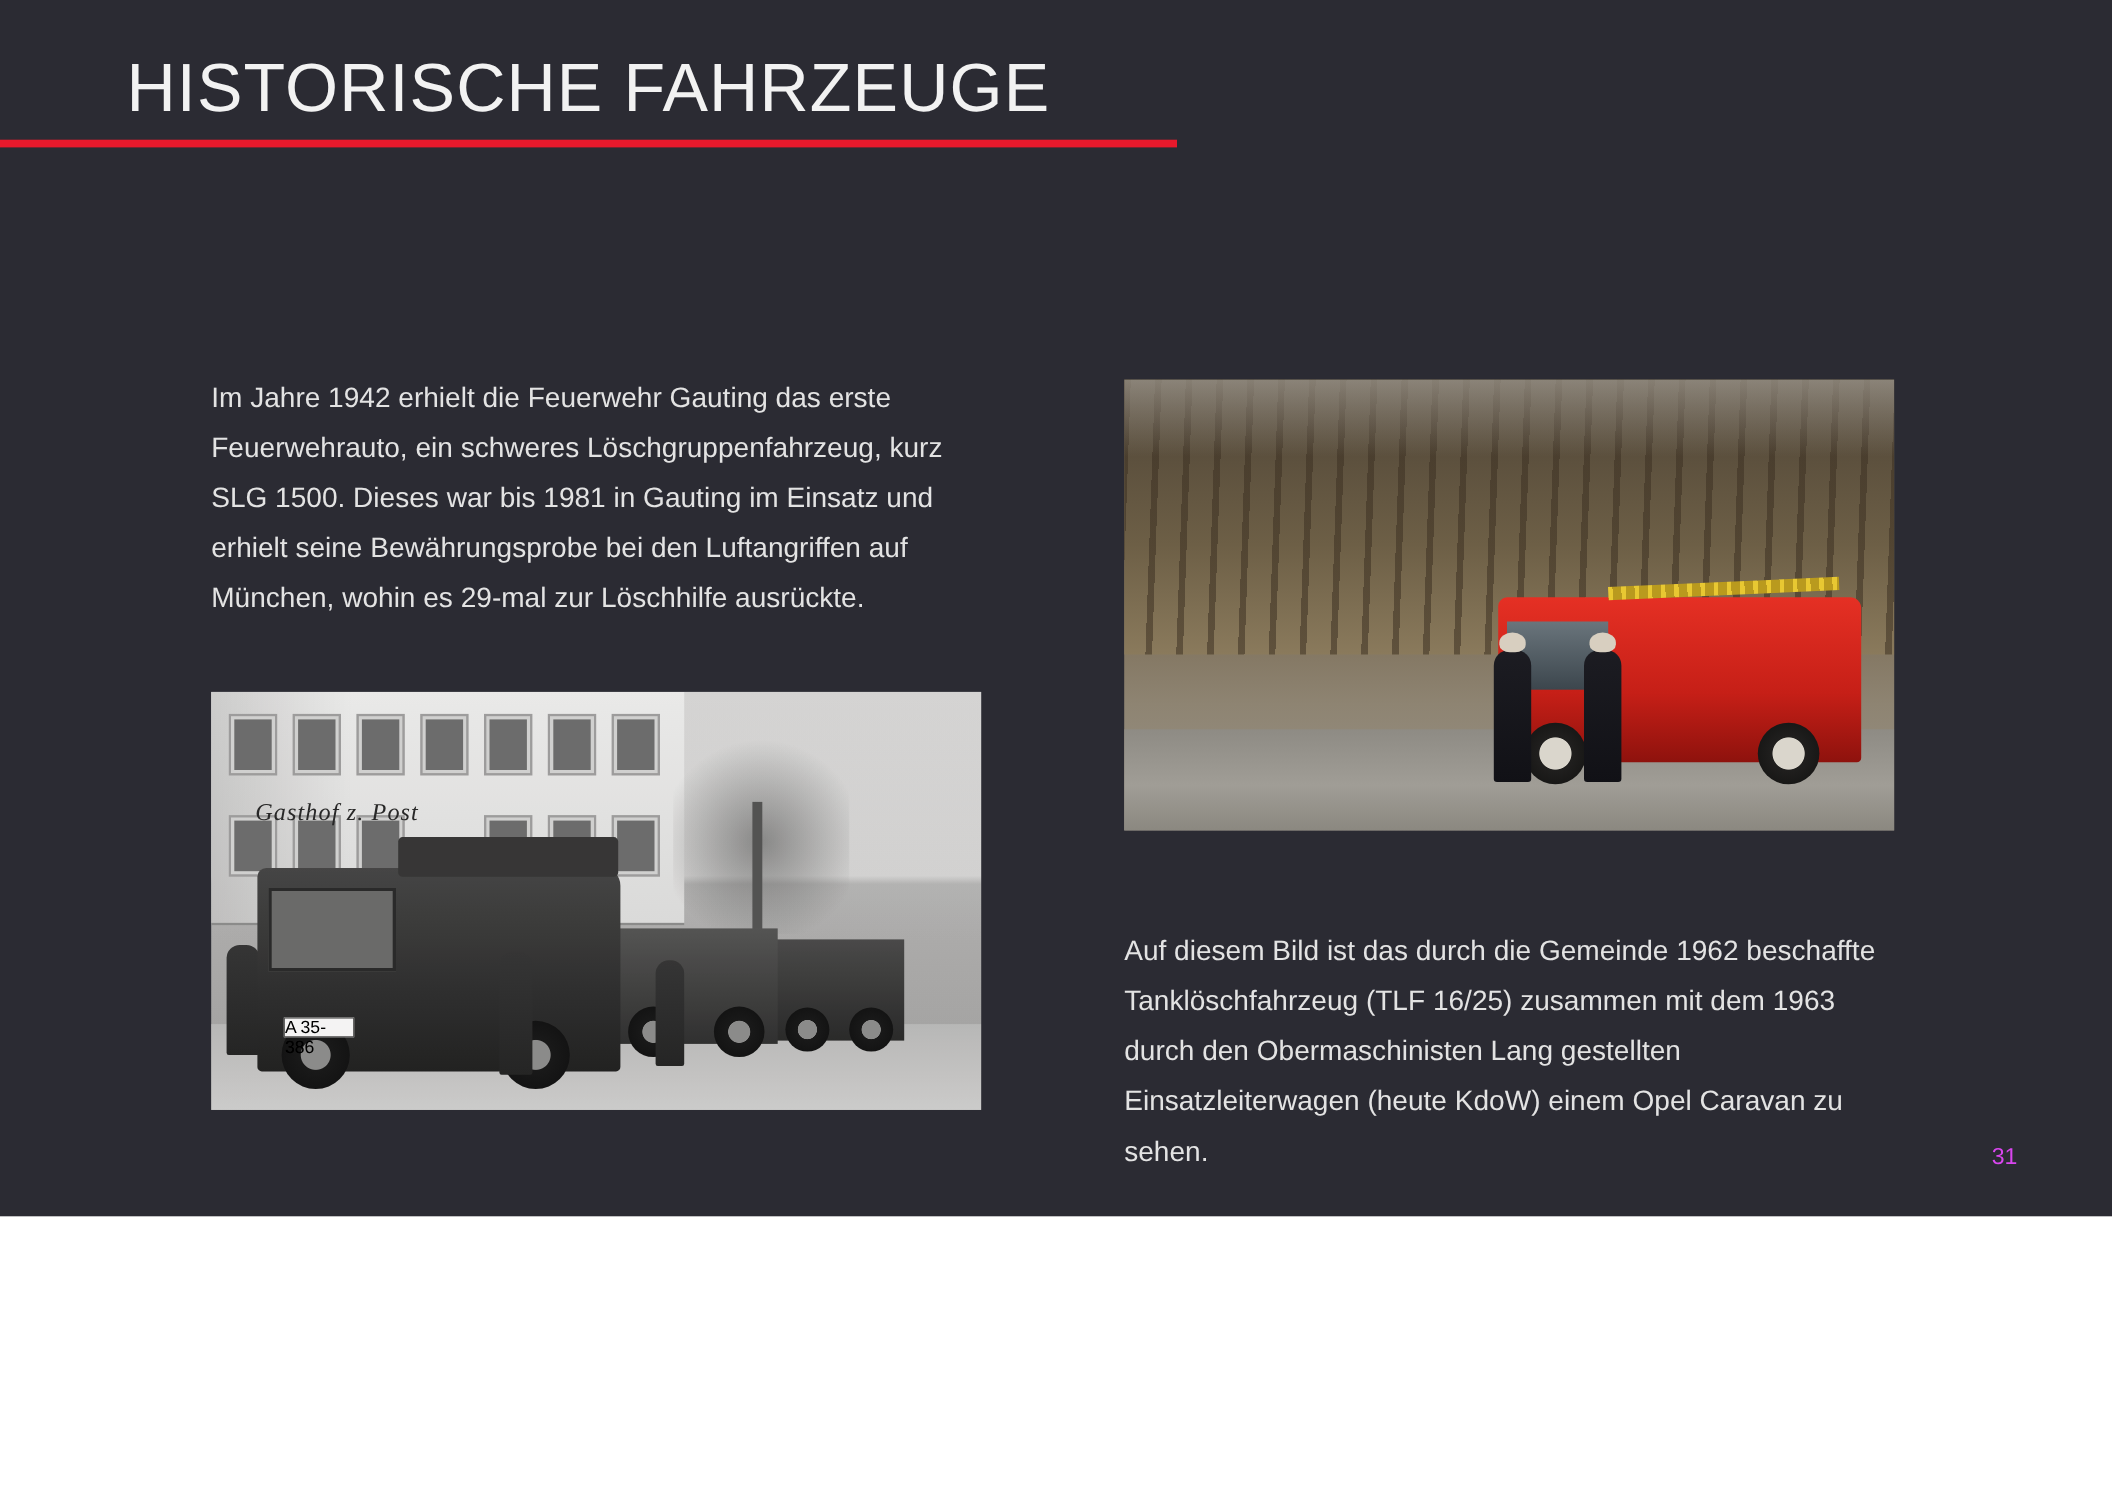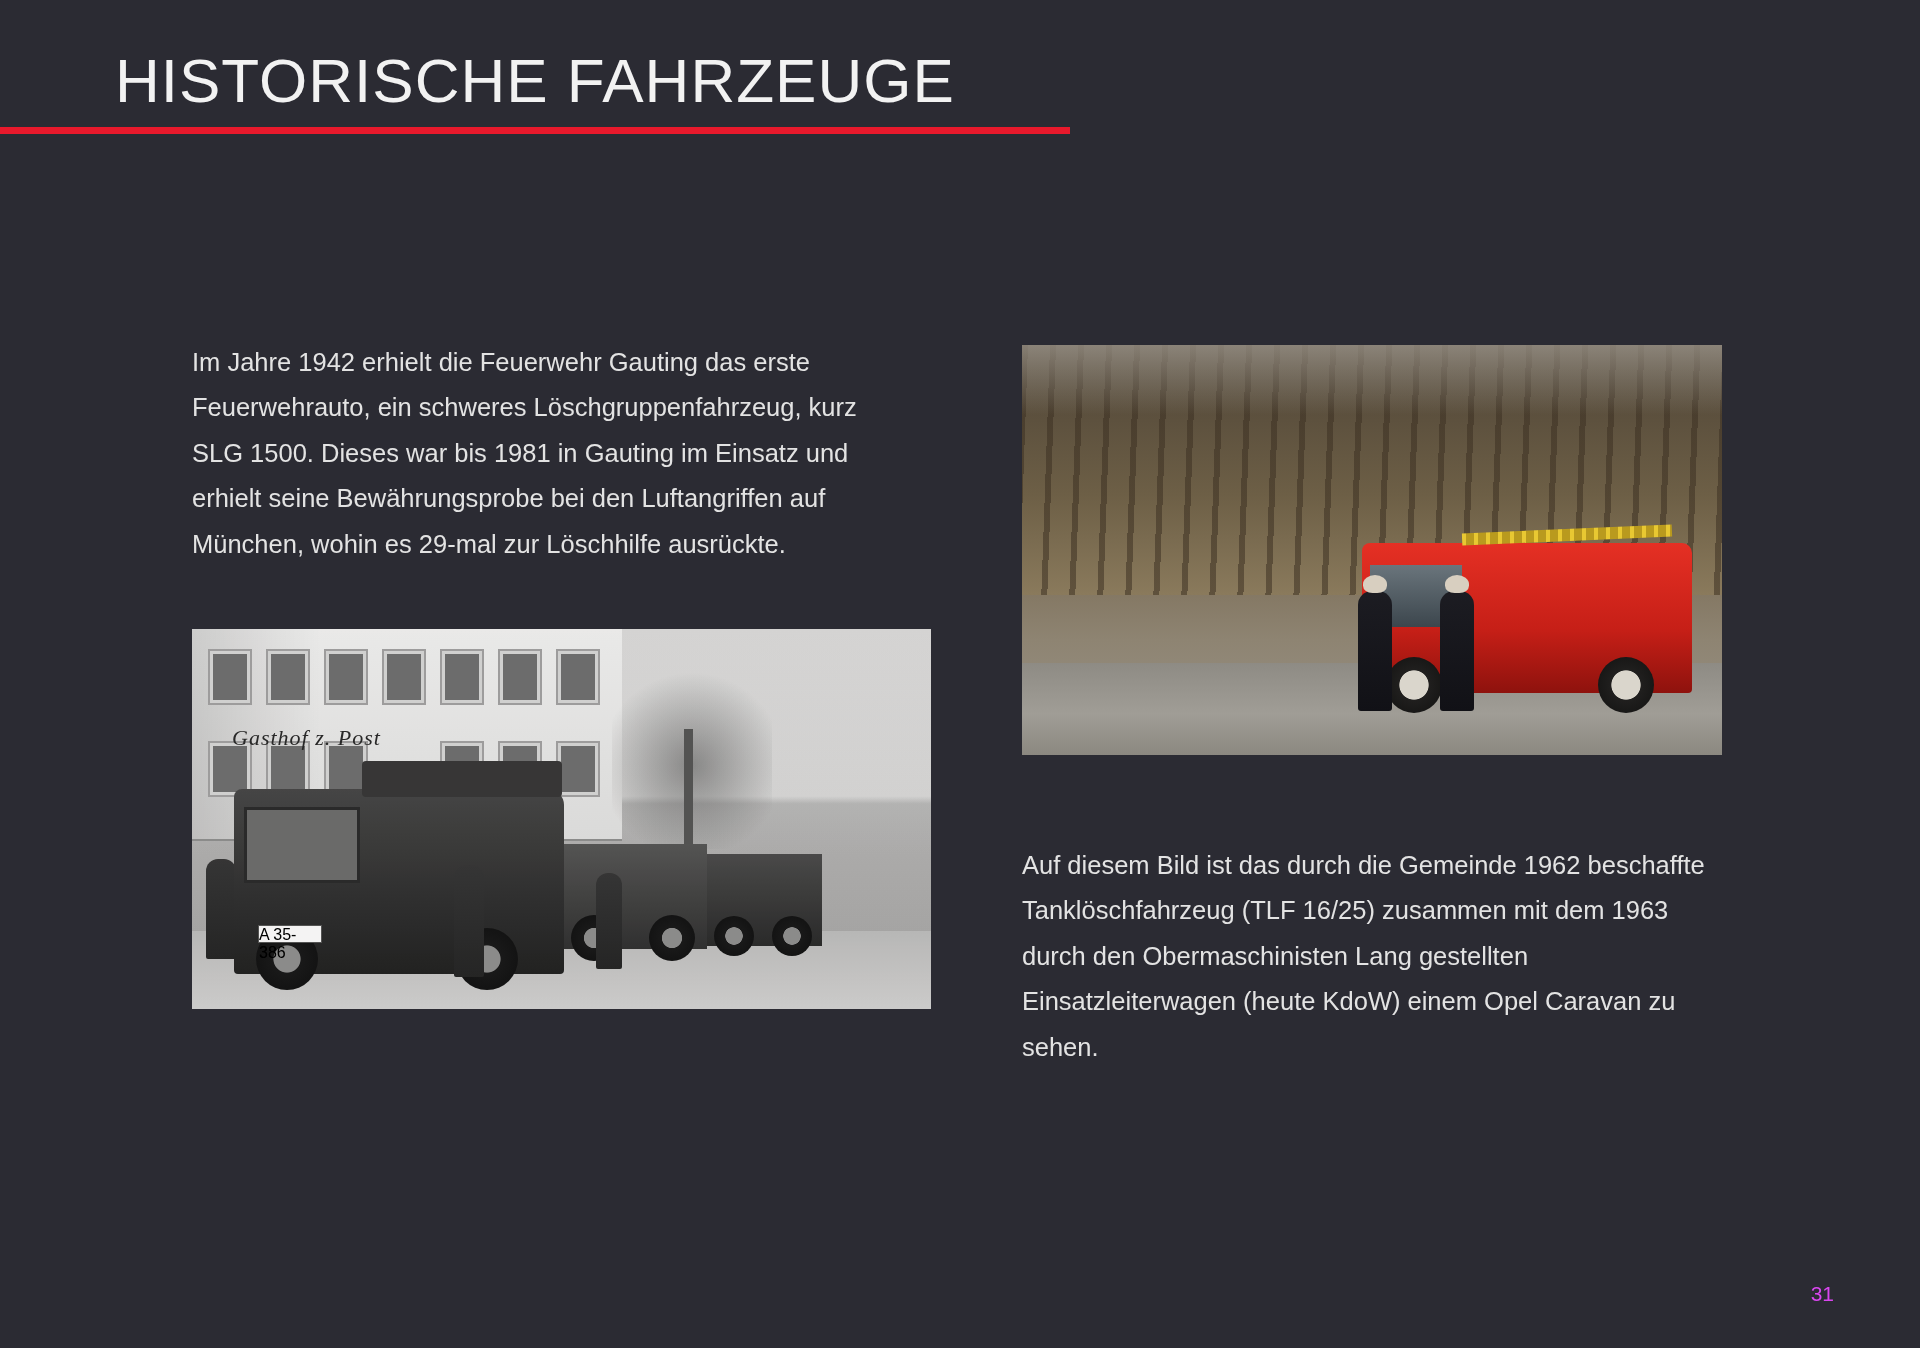--- a/index.html
+++ b/index.html
@@ -6,21 +6,21 @@
     margin: 0;
     padding: 0;
     background: #ffffff;
   }
   body {
     font-family: "Liberation Sans", sans-serif;
   }
   .slide {
     position: relative;
     width: 1920px;
-    height: 1348px;
+    height: 1106px;
     background: #2b2b33;
     overflow: hidden;
     box-sizing: border-box;
   }
   .title-block {
     position: absolute;
     left: 0;
     top: 48px;
     width: 1070px;
   }
@@ -77,21 +77,20 @@
 
   
   .photo-bw {
     margin-top: 62px;
     width: 700px;
     height: 380px;
     filter: saturate(0.12) contrast(1.05);
     background:
       linear-gradient(180deg, rgba(255,255,255,0.10), rgba(0,0,0,0.05) 60%),
       linear-gradient(180deg, #cfcac1 0%, #d8d4cc 44%, #b9b5ad 46%, #a9a59d 100%);
-    padding-left: 39px;
   }
   .bw-building {
     position: absolute;
     left: 0; top: 0;
     width: 430px; height: 210px;
     background:
       linear-gradient(90deg, rgba(0,0,0,0.12), rgba(0,0,0,0) 30%),
       linear-gradient(180deg, #e7e4dd 0%, #d9d5cd 100%);
     border-bottom: 2px solid #8d8a83;
   }

